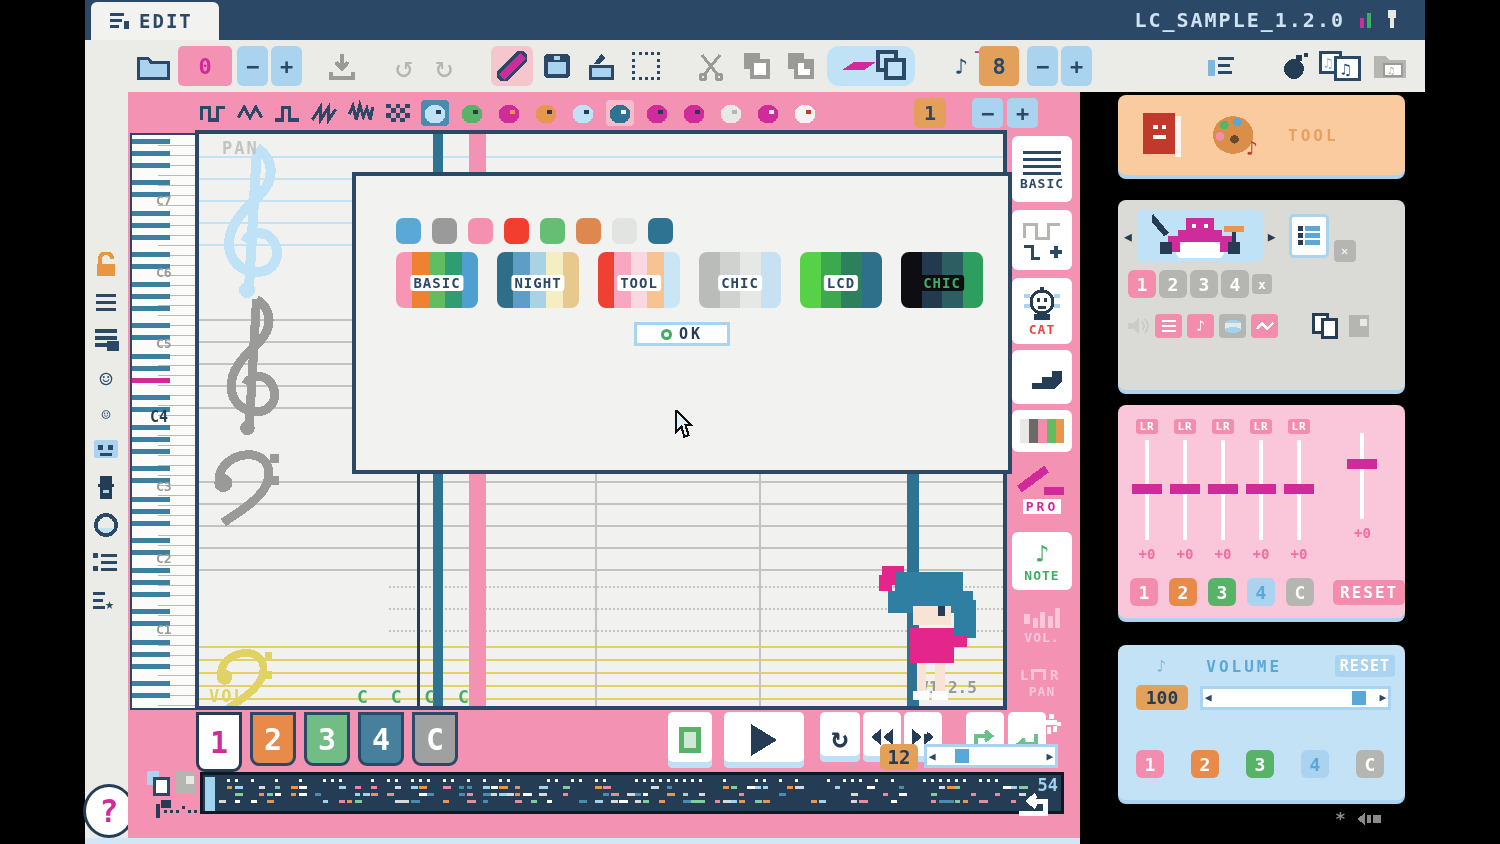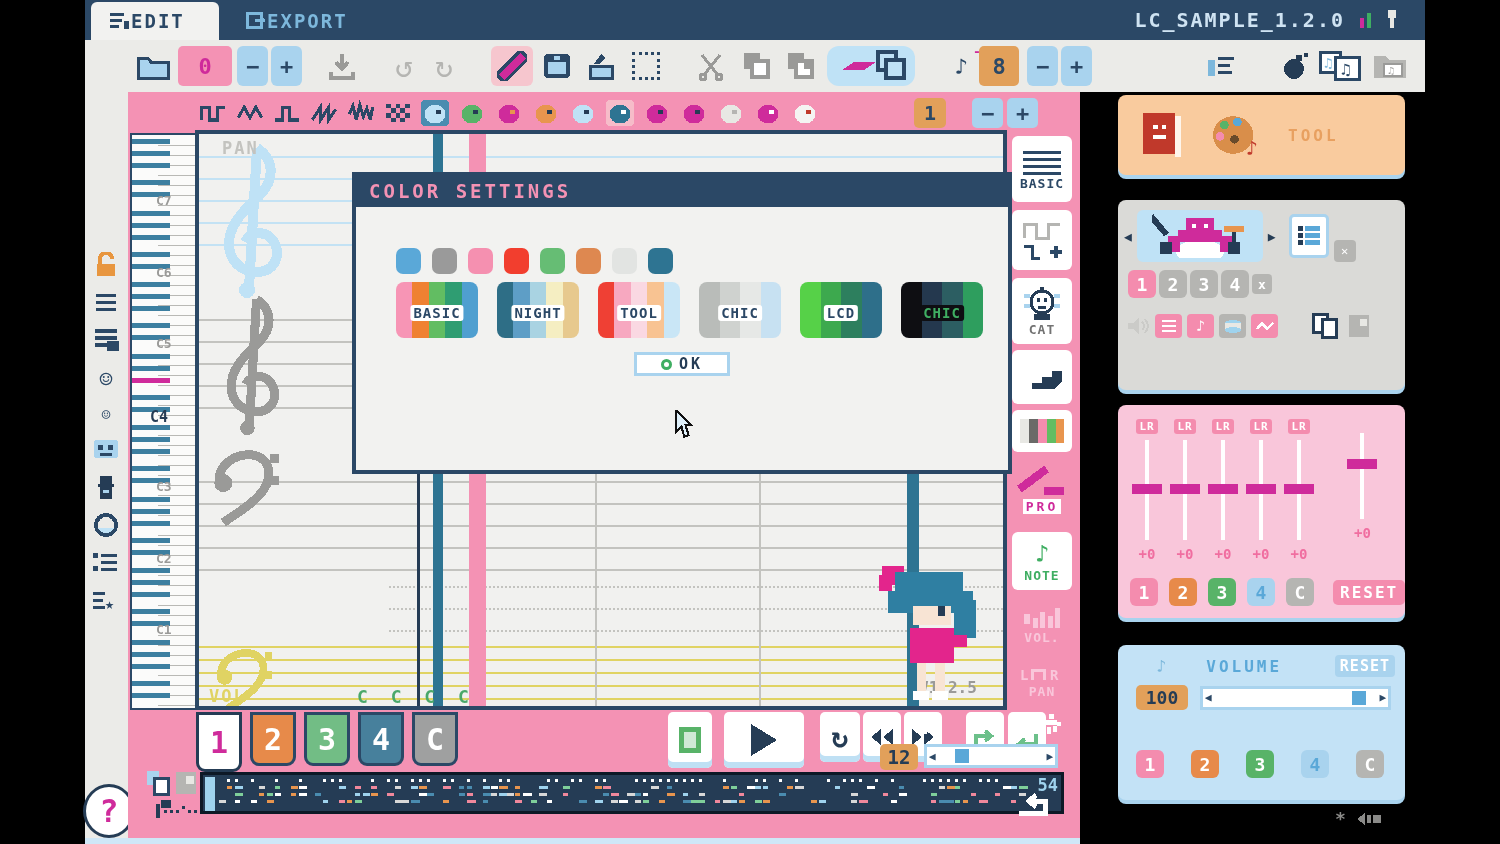--- a/index.html
+++ b/index.html
@@ -4,21 +4,21 @@
 <style>
   * { margin:0; padding:0; box-sizing:border-box; }
   html,body { width:1500px; height:844px; background:#000; overflow:hidden; }
   body { font-family:"DejaVu Sans Mono", monospace; position:relative; }
   .abs { position:absolute; }
   .px  { font-family:"DejaVu Sans Mono", monospace; font-weight:bold; }
   svg  { shape-rendering:crispEdges; display:block; }
 
   
   #titlebar { left:85px; top:0; width:1340px; height:40px; background:#2b4866; }
-  .tab { position:absolute; top:2px; height:38px; display:flex; align-items:center; 
+  .tab { position:absolute; top:2px; height:38px; display:flex; align-items:center; gap:8px;
          padding:0 18px; font-size:19px; font-weight:bold; letter-spacing:2px; }
   #tab-edit { left:6px; width:128px; background:#f2f2f0; color:#2b4866; border-radius:6px 6px 0 0; }
   #tab-export { left:142px; width:160px; color:#7db8dc; }
   #app-title { position:absolute; right:80px; top:8px; color:#cfe3f2; font-size:20px;
                font-weight:bold; letter-spacing:2px; }
   #titlebar-icons { position:absolute; right:28px; top:8px; display:flex; gap:4px; }
 
   
   #toolbar { left:85px; top:40px; width:1340px; height:52px; background:#ebebe8; }
   .tbtn { position:absolute; top:6px; height:40px; display:flex; align-items:center;
@@ -113,30 +113,20 @@
       <svg width="22" height="20" viewBox="0 0 22 20">
           <g stroke="#2b4866" stroke-width="3">
             <line x1="1" y1="3" x2="15" y2="3"></line>
             <line x1="1" y1="9" x2="13" y2="9"></line>
             <line x1="1" y1="15" x2="10" y2="15"></line>
           </g>
           <rect x="15" y="10" width="5" height="8" fill="#2b4866"></rect>
         </svg>
     </span>
     <span>EDIT</span>
-  </div>
-  <div id="tab-export" class="tab">
-    <span>
-      <svg width="22" height="20" viewBox="0 0 22 20">
-          <rect x="2" y="2" width="14" height="14" fill="none" stroke="#7db8dc" stroke-width="3"></rect>
-          <line x1="10" y1="9" x2="20" y2="9" stroke="#7db8dc" stroke-width="3"></line>
-          <path d="M16 5 l5 4 -5 4z" fill="#7db8dc"></path>
-        </svg>
-    </span>
-    <span>EXPORT</span>
   </div>
   <div id="app-title" class="px">LC_SAMPLE_1.2.0</div>
   <div id="titlebar-icons">
     <span>
       <svg width="14" height="22" viewBox="0 0 14 22">
           <rect x="1" y="10" width="4" height="10" fill="#cf2b9b"></rect>
           <rect x="8" y="5" width="4" height="15" fill="#3fae62"></rect>
         </svg>
     </span>
     <span>
@@ -665,21 +655,21 @@
         <rect x="32" y="8" width="6" height="4" fill="#a9d3ee"></rect>
         <rect x="2" y="18" width="6" height="4" fill="#a9d3ee"></rect>
         <rect x="32" y="18" width="6" height="4" fill="#a9d3ee"></rect>
         <circle cx="20" cy="16" r="11" fill="none" stroke="#253c55" stroke-width="3"></circle>
         <rect x="18" y="1" width="4" height="5" fill="#253c55"></rect>
         <rect x="15" y="12" width="3" height="4" fill="#253c55"></rect>
         <rect x="22" y="12" width="3" height="4" fill="#253c55"></rect>
         <rect x="16" y="20" width="8" height="3" fill="#253c55"></rect>
         <rect x="12" y="28" width="16" height="6" fill="#253c55"></rect>
       </svg>
-    <span class="modelabel px" style="color:#737373">CAT</span>
+    <span class="modelabel px" style="color:#ef4444">CAT</span>
   </div>
   <div class="modechip" style="top:258px;height:54px">
     <svg width="44" height="32" viewBox="0 0 44 32">
         <path d="M2 28 h10 v-6 h10 v-6 h10 v-6 h10 v10 l-8 8z" fill="#253c55"></path>
       </svg>
   </div>
   <div class="modechip" style="top:318px;height:42px">
     <svg width="44" height="24" viewBox="0 0 44 24">
         <rect x="0" y="0" width="9" height="24" fill="#e8e8e4"></rect>
         <rect x="9" y="0" width="9" height="24" fill="#6a6a68"></rect>
@@ -994,21 +984,20 @@
       </g>
   </svg>
 <div class="trtab px" style="left: 68px; background: rgb(255, 255, 255); color: rgb(207, 43, 155); height: 60px; border-color: rgb(37, 60, 85);">1</div>
     <div class="trtab px" style="left: 122px; background: rgb(231, 138, 74); color: rgb(255, 255, 255);">2</div>
     <div class="trtab px" style="left: 176px; background: rgb(114, 189, 133); color: rgb(255, 255, 255);">3</div>
     <div class="trtab px" style="left: 230px; background: rgb(71, 128, 156); color: rgb(255, 255, 255);">4</div>
     <div class="trtab px" style="left: 284px; background: rgb(159, 160, 160); color: rgb(255, 255, 255);">C</div>
   </div>
 
 <div id="dialog" class="abs">
-  <div id="dialog-title" class="px">COLOR SETTINGS</div>
   <div style="padding:30px 0 0 40px">
     <div id="ef-swatches" style="display:flex;gap:11px;margin-top:12px">
         <div class="swatch" style="background: rgb(90, 168, 216);"></div>
         <div class="swatch" style="background: rgb(154, 154, 154);"></div>
         <div class="swatch" style="background: rgb(245, 144, 176);"></div>
         <div class="swatch" style="background: rgb(242, 62, 46);"></div>
         <div class="swatch" style="background: rgb(102, 189, 116);"></div>
         <div class="swatch" style="background: rgb(222, 136, 80);"></div>
         <div class="swatch" style="background: rgb(226, 228, 226);"></div>
         <div class="swatch" style="background: rgb(46, 116, 146);"></div>

